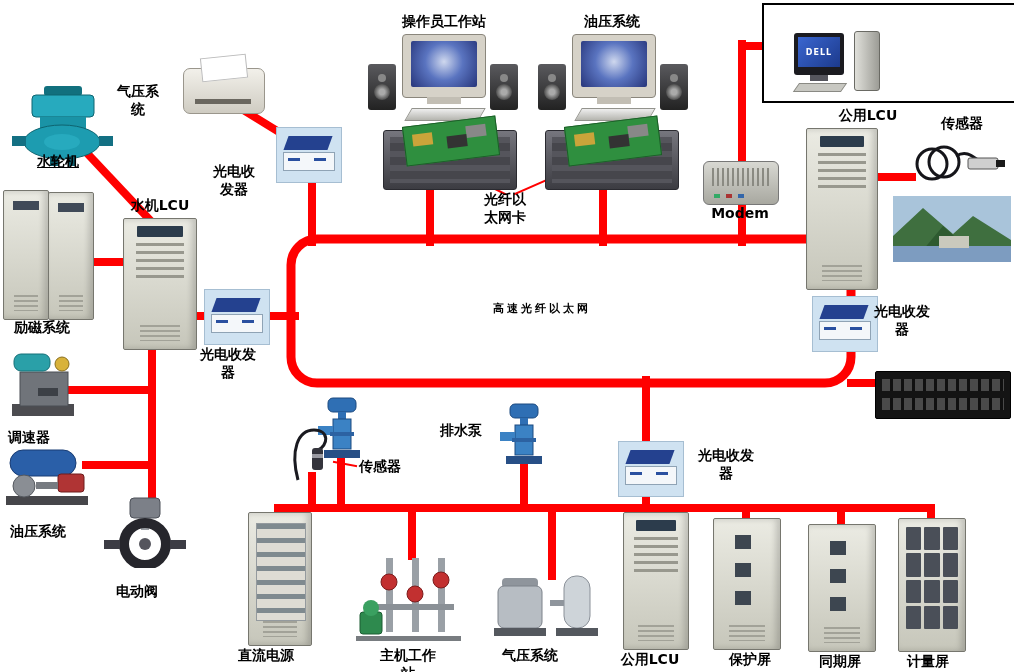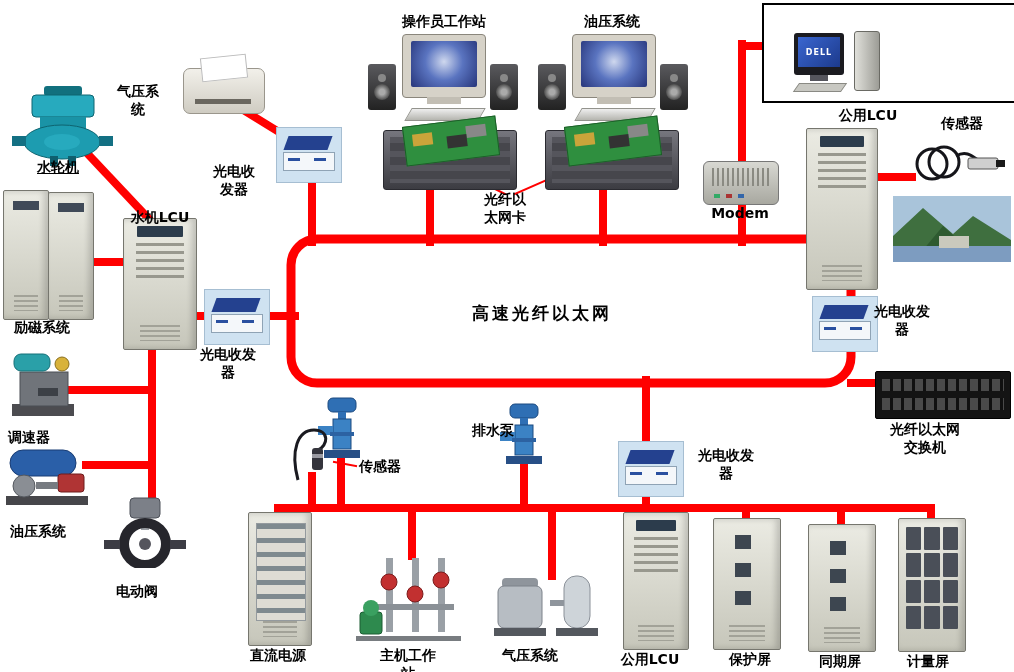--- a/index.html
+++ b/index.html
@@ -2,21 +2,21 @@
 <html><head>
 <meta charset="utf-8">
 <style>
   html,body{margin:0;padding:0;background:#fff;}
   .stage{position:relative;width:1014px;height:672px;background:#fff;overflow:hidden;
          font-family:"DejaVu Sans","Liberation Sans",sans-serif;}
   .wires{position:absolute;left:0;top:0;}
   .node{position:absolute;}
   .label{position:absolute;font-weight:bold;font-size:14px;line-height:1.3;text-align:center;
          color:#000;word-break:break-all;}
-  .label.bus{font-size:17px;letter-spacing:3px;white-space:nowrap;}
+  .label.bus{font-size:11px;letter-spacing:3px;white-space:nowrap;}
   .label.dispatch-title{color:#ff00cc;font-size:17px;letter-spacing:7px;white-space:nowrap;}
 
   
   .dispatch{position:absolute;left:762px;top:3px;width:250px;height:96px;background:#fff;border:2px solid #000;}
   .dell{position:absolute;width:110px;height:64px;text-decoration:underline;}
   .dmon{position:absolute;left:0;top:2px;width:50px;height:42px;background:#1b1b20;border-radius:3px;}
   .dscr{position:absolute;left:4px;top:4px;right:4px;bottom:8px;background:linear-gradient(135deg,#3a66d0,#1c3a8c);
         color:#fff;font-size:8px;font-weight:bold;display:flex;align-items:center;justify-content:center;letter-spacing:1px;}
   .dfoot{position:absolute;left:16px;bottom:-6px;width:18px;height:6px;background:#55555d;}
   .dtower{position:absolute;left:60px;top:0;width:24px;height:58px;background:linear-gradient(90deg,#e0e0da,#9c9c96);
@@ -151,38 +151,38 @@
       <rect x="22" y="11" width="62" height="22" rx="4" fill="#27aabe" stroke="#0e6470"></rect>
       <rect x="30" y="33" width="46" height="12" fill="#1a93a6"></rect>
       <ellipse cx="52" cy="58" rx="38" ry="17" fill="#1d9cb0" stroke="#0e6470"></ellipse>
       <ellipse cx="52" cy="58" rx="18" ry="8" fill="#27aabe"></ellipse>
       <rect x="2" y="52" width="14" height="10" fill="#137083"></rect>
       <rect x="89" y="52" width="14" height="10" fill="#137083"></rect>
       <rect x="40" y="72" width="8" height="10" fill="#0e5f6e"></rect>
       <rect x="58" y="72" width="8" height="10" fill="#0e5f6e"></rect>
     </svg>
   </div>
-  <div class="label" style="left:28px;top:158px;width:60px;text-decoration:underline;">水轮机</div>
+  <div class="label" style="left:28px;top:152px;width:60px;text-decoration:underline;">水轮机</div>
 
   <div class="cab" style="left:3px;top:190px;width:44px;height:128px;">
     <i class="win"></i>
       <i class="vnt"></i>
   </div>
   <div class="cab" style="left:48px;top:192px;width:44px;height:126px;">
     <i class="win"></i>
       <i class="vnt"></i>
   </div>
   <div class="label" style="left:10px;top:318px;width:64px;">励磁系统</div>
 
   <div class="cab" style="left:123px;top:218px;width:72px;height:130px;">
     <i class="scr"></i>
       <i class="pnl"></i>
       <i class="vnt"></i>
   </div>
-  <div class="label" style="left:124px;top:196px;width:72px;margin-top:12px;">水机LCU</div>
+  <div class="label" style="left:124px;top:196px;width:72px;">水机LCU</div>
 
   <div class="node" style="left:8px;top:344px;">
     <svg width="70" height="78">
       <rect x="4" y="60" width="62" height="12" fill="#4c4c50"></rect>
       <rect x="12" y="28" width="48" height="34" fill="#70747a" stroke="#4a4e54"></rect>
       <rect x="6" y="10" width="36" height="17" rx="7" fill="#2aa0a8" stroke="#147078"></rect>
       <circle cx="54" cy="20" r="7" fill="#d8b23a" stroke="#8a6f1e"></circle>
       <rect x="30" y="44" width="20" height="8" fill="#3c4046"></rect>
     </svg>
   </div>
@@ -295,21 +295,20 @@
   <div class="tr" style="left:812px;top:296px;">
     <i class="tt"></i>
       <i class="tf"></i>
   </div>
   <div class="label" style="left:874px;top:302px;width:56px;">光电收发器</div>
 
   <div class="switch" style="left:875px;top:371px;">
     <div class="ports p1"></div>
       <div class="ports p2"></div>
   </div>
-  <div class="label" style="left:886px;top:420px;width:78px;">光纤以太网交换机</div>
 
   <div class="label bus" style="left:452px;top:302px;width:180px;">高速光纤以太网</div>
 
   <div class="tr" style="left:204px;top:289px;">
     <i class="tt"></i>
       <i class="tf"></i>
   </div>
   <div class="label" style="left:200px;top:345px;width:56px;">光电收发器</div>
 
   <div class="tr" style="left:618px;top:441px;">
@@ -331,36 +330,36 @@
   <div class="node" style="left:500px;top:402px;">
     <svg width="48" height="66">
       <rect x="10" y="2" width="28" height="14" rx="5" fill="#2f6fb4" stroke="#1c4a80"></rect>
       <rect x="20" y="16" width="8" height="7" fill="#2f6fb4"></rect>
       <rect x="15" y="23" width="18" height="30" fill="#3b82c4" stroke="#1c4a80"></rect>
       <rect x="0" y="30" width="15" height="9" fill="#3b82c4"></rect>
       <rect x="12" y="36" width="24" height="4" fill="#2c62a2"></rect>
       <rect x="6" y="54" width="36" height="8" fill="#274f86"></rect>
     </svg>
   </div>
-  <div class="label" style="left:432px;top:421px;width:58px;margin-left:32px;">排水泵</div>
+  <div class="label" style="left:432px;top:421px;width:58px;">排水泵</div>
 
   <div class="node" style="left:288px;top:420px;">
     <svg width="50" height="64">
       <path d="M10 60 C 2 30 10 10 26 10 C 42 10 40 26 30 30" fill="none" stroke="#1a1a20" stroke-width="3"></path>
       <rect x="24" y="28" width="11" height="22" rx="3" fill="#34343c"></rect>
       <rect x="24" y="34" width="11" height="4" fill="#9a9aa2"></rect>
     </svg>
   </div>
   <div class="label" style="left:352px;top:457px;width:56px;">传感器</div>
 
   <div class="cab" style="left:248px;top:512px;width:62px;height:132px;">
     <i class="slt"></i>
       <i class="vnt"></i>
   </div>
-  <div class="label" style="left:244px;top:646px;width:68px;">直流电源</div>
+  <div class="label" style="left:232px;top:646px;width:68px;">直流电源</div>
 
   <div class="node" style="left:356px;top:552px;">
     <svg width="105" height="90">
       <rect x="30" y="6" width="7" height="74" fill="#9aa0a6"></rect>
       <rect x="56" y="6" width="7" height="74" fill="#9aa0a6"></rect>
       <rect x="82" y="6" width="7" height="74" fill="#9aa0a6"></rect>
       <rect x="16" y="52" width="82" height="6" fill="#8a9096"></rect>
       <circle cx="33" cy="30" r="8" fill="#c23030" stroke="#7c1c1c"></circle>
       <circle cx="59" cy="42" r="8" fill="#c23030" stroke="#7c1c1c"></circle>
       <circle cx="85" cy="28" r="8" fill="#c23030" stroke="#7c1c1c"></circle>

